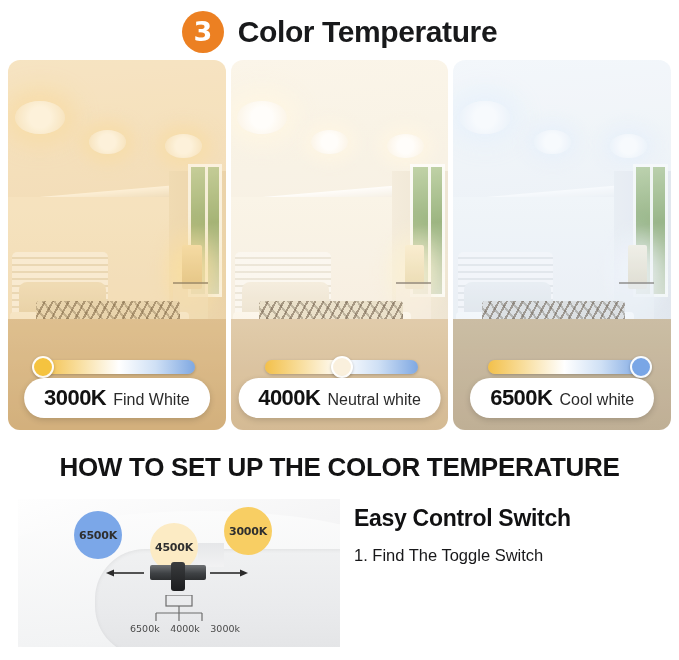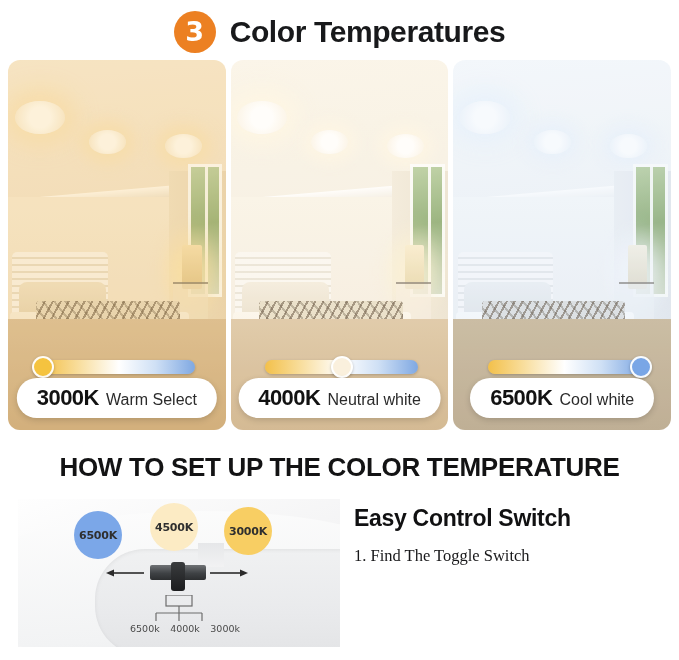--- a/index.html
+++ b/index.html
@@ -312,21 +312,21 @@
     display: flex;
     align-items: center;
     justify-content: center;
     font-size: 11px;
     font-weight: bold;
     font-family: "DejaVu Sans", sans-serif;
     color: #2f2f2f;
     letter-spacing: -0.2px;
   }
   .tc1 { width: 48px; height: 48px; left: 56px;  top: 12px; background: #7BA7E8; }
-  .tc2 { width: 48px; height: 48px; left: 132px; top: 4px;  background: #FCEBC4; }
+  .tc2 { width: 48px; height: 48px; left: 132px; top: 24px;  background: #FCEBC4; }
   .tc3 { width: 48px; height: 48px; left: 206px; top: 8px;  background: #F8CE63; }
 
   .toggle-wrap {
     position: absolute;
     left: 86px;
     top: 66px;
     width: 160px;
     height: 76px;
   }
   .toggle-plate {
@@ -380,29 +380,28 @@
     font-weight: bold;
     color: #111112;
     letter-spacing: -0.3px;
     margin-bottom: 12px;
   }
   .instr-step {
     font-size: 16.5px;
     color: #18181a;
     line-height: 1.42;
     margin-bottom: 2px;
-    font-family: Liberation Serif, serif;
   }
 </style>
 </head>
 <body>
 
 <div class="header">
   <div class="badge-num">3</div>
-  <div class="header-title">Color Temperatures</div>
+  <div class="header-title">Color Temperature</div>
 </div>
 
 <div class="panels">
 
   <div class="panel">
     <div class="room">
       <div class="ceiling" style="background:linear-gradient(180deg,#f7ecd8,#f3e4cb);"></div>
       <div class="downlight dl1" style="background:radial-gradient(circle,#fffdf6 35%,#f6e7c9 100%);box-shadow:0 0 22px 12px rgba(250,226,176,0.75);"></div>
       <div class="downlight dl2" style="background:radial-gradient(circle,#fffdf6 35%,#f6e7c9 100%);box-shadow:0 0 16px 9px rgba(250,226,176,0.7);"></div>
       <div class="downlight dl3" style="background:radial-gradient(circle,#fffdf6 35%,#f6e7c9 100%);box-shadow:0 0 16px 9px rgba(250,226,176,0.7);"></div>
@@ -420,21 +419,21 @@
       <div class="floor" style="background:linear-gradient(180deg,#d8bd96,#c9a97e);"></div>
       <div class="tint" style="background:rgba(247,202,120,0.22);"></div>
     </div>
 
     <div class="slider">
       <div class="knob" style="left:0%;background:#F5C33F;"></div>
     </div>
 
     <div class="pill">
       <span class="pill-k">3000K</span>
-      <span class="pill-name">Warm Select</span>
+      <span class="pill-name">Find White</span>
     </div>
   </div>
 
   <div class="panel">
     <div class="room">
       <div class="ceiling" style="background:linear-gradient(180deg,#fbf6ec,#f7f2e6);"></div>
       <div class="downlight dl1" style="background:radial-gradient(circle,#ffffff 35%,#fbf4e4 100%);box-shadow:0 0 22px 12px rgba(255,247,228,0.8);"></div>
       <div class="downlight dl2" style="background:radial-gradient(circle,#ffffff 35%,#fbf4e4 100%);box-shadow:0 0 16px 9px rgba(255,247,228,0.75);"></div>
       <div class="downlight dl3" style="background:radial-gradient(circle,#ffffff 35%,#fbf4e4 100%);box-shadow:0 0 16px 9px rgba(255,247,228,0.75);"></div>
       <div class="cornice" style="background:linear-gradient(180deg,#ffffff,#f2ece0);"></div>

